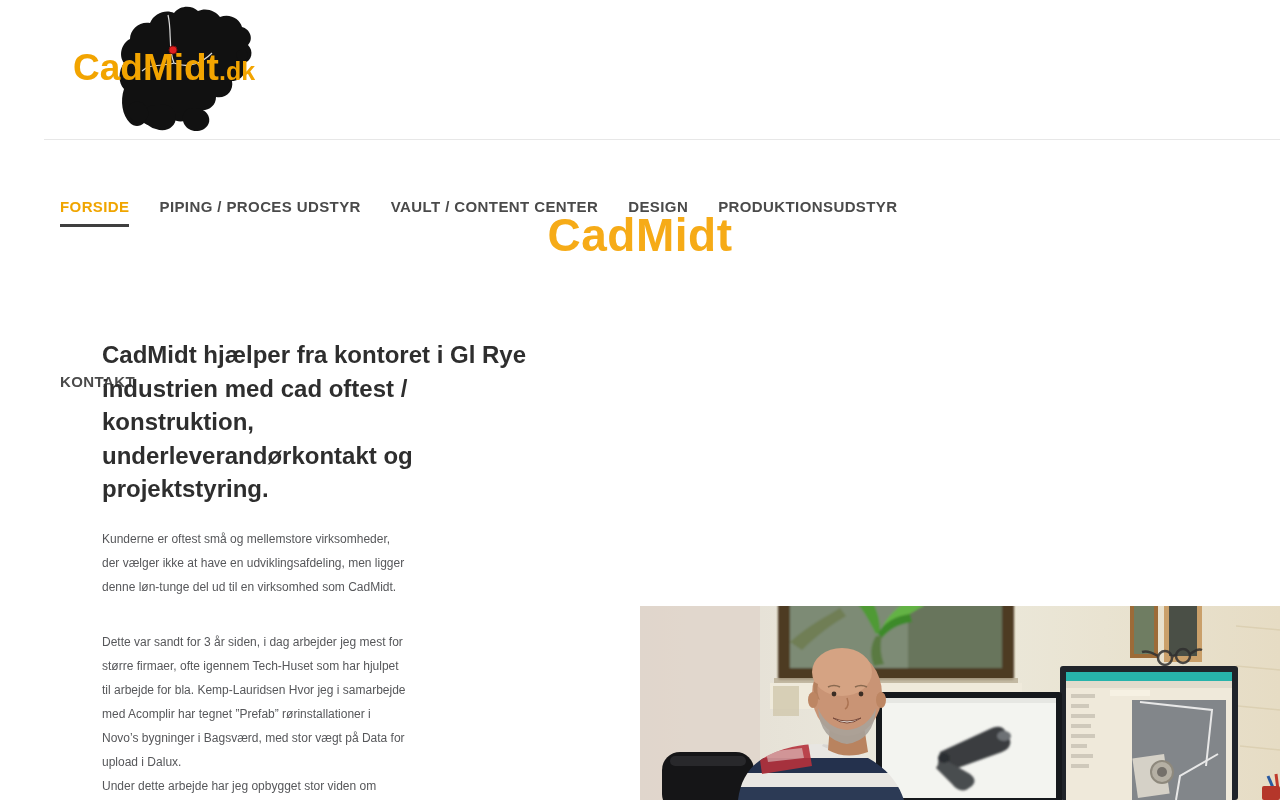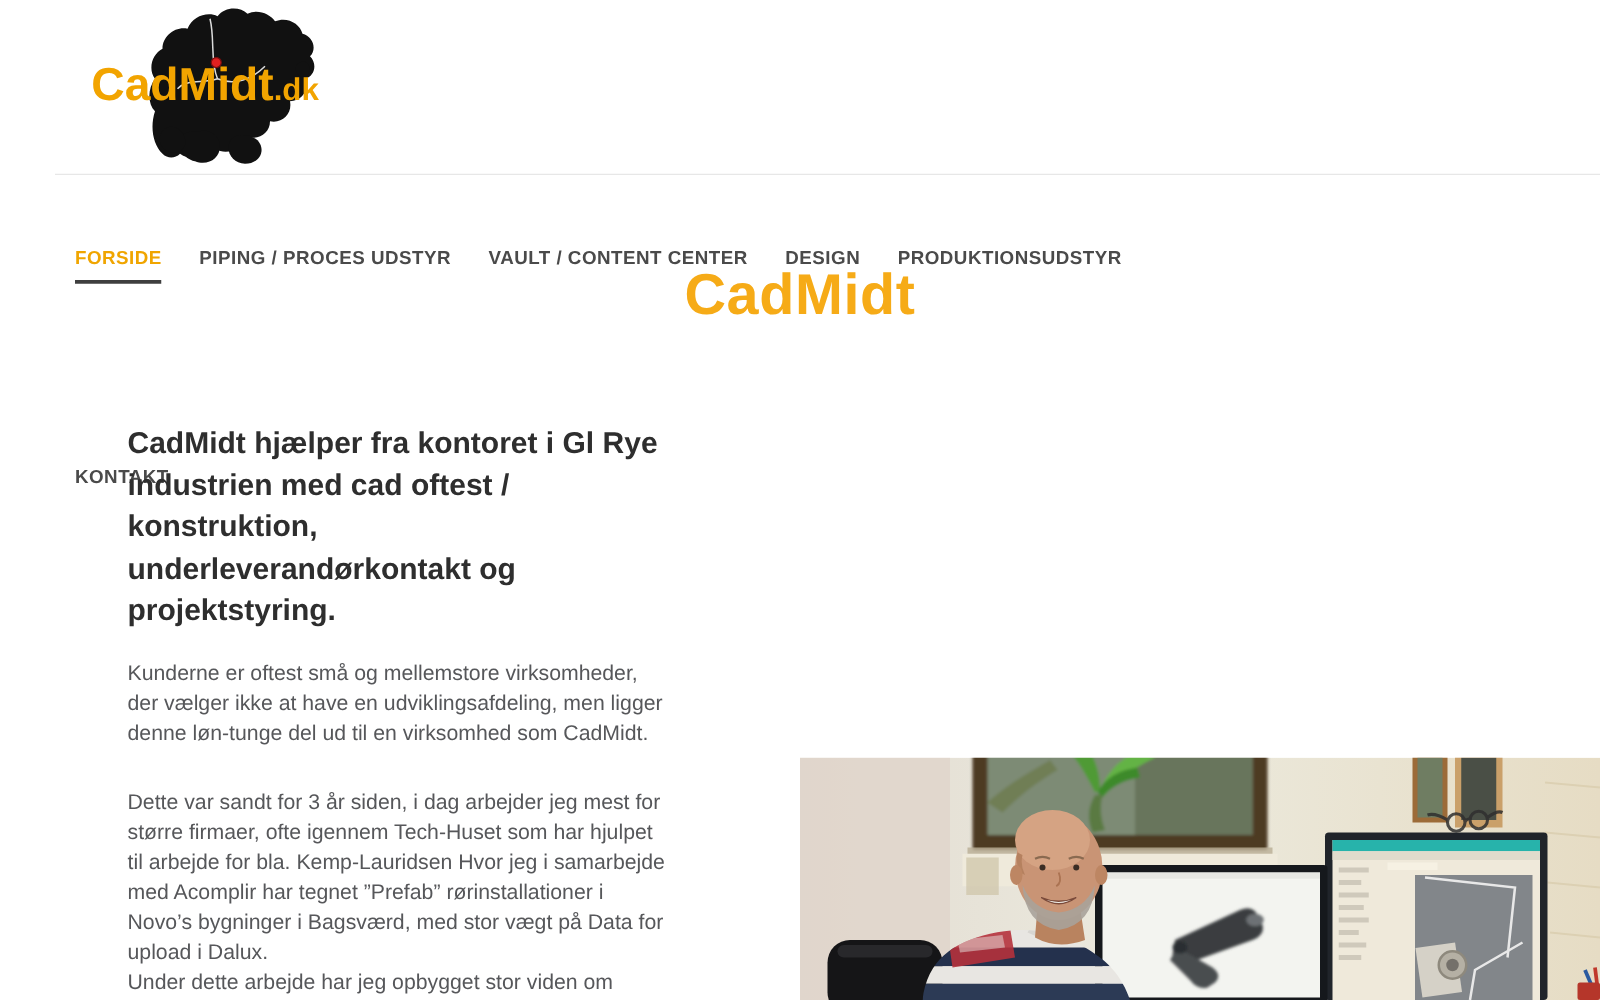--- a/index.html
+++ b/index.html
@@ -22,21 +22,21 @@
   .nav-kontakt { position:absolute; left:60px; top:337px;margin-top:35px; }
 
   
   .site-title { position:absolute; top:208px; left:0; width:1280px; text-align:center;
                 font-size:46px; font-weight:bold; color:#f6ab17; letter-spacing:.5px; }
 
   
   .content { position:absolute; left:102px; top:338px; width:545px; }
   .content h1 { margin:0; font-size:24px; line-height:33.6px; font-weight:bold;
                 color:#2e2e2e; white-space:pre-line; }
-  .content p { margin:21px 0 0 0; font-size:17px; line-height:24px; color:#56575a;
+  .content p { margin:21px 0 0 0; font-size:12px; line-height:24px; color:#56575a;
                white-space:pre-line; }
   .content p.second { margin-top:31px; }
 
   
   .photo { position:absolute; left:640px; top:606px; width:640px; height:194px; overflow:hidden; }
   .photo svg { display:block; }
 </style>
 </head>
 <body>
 

